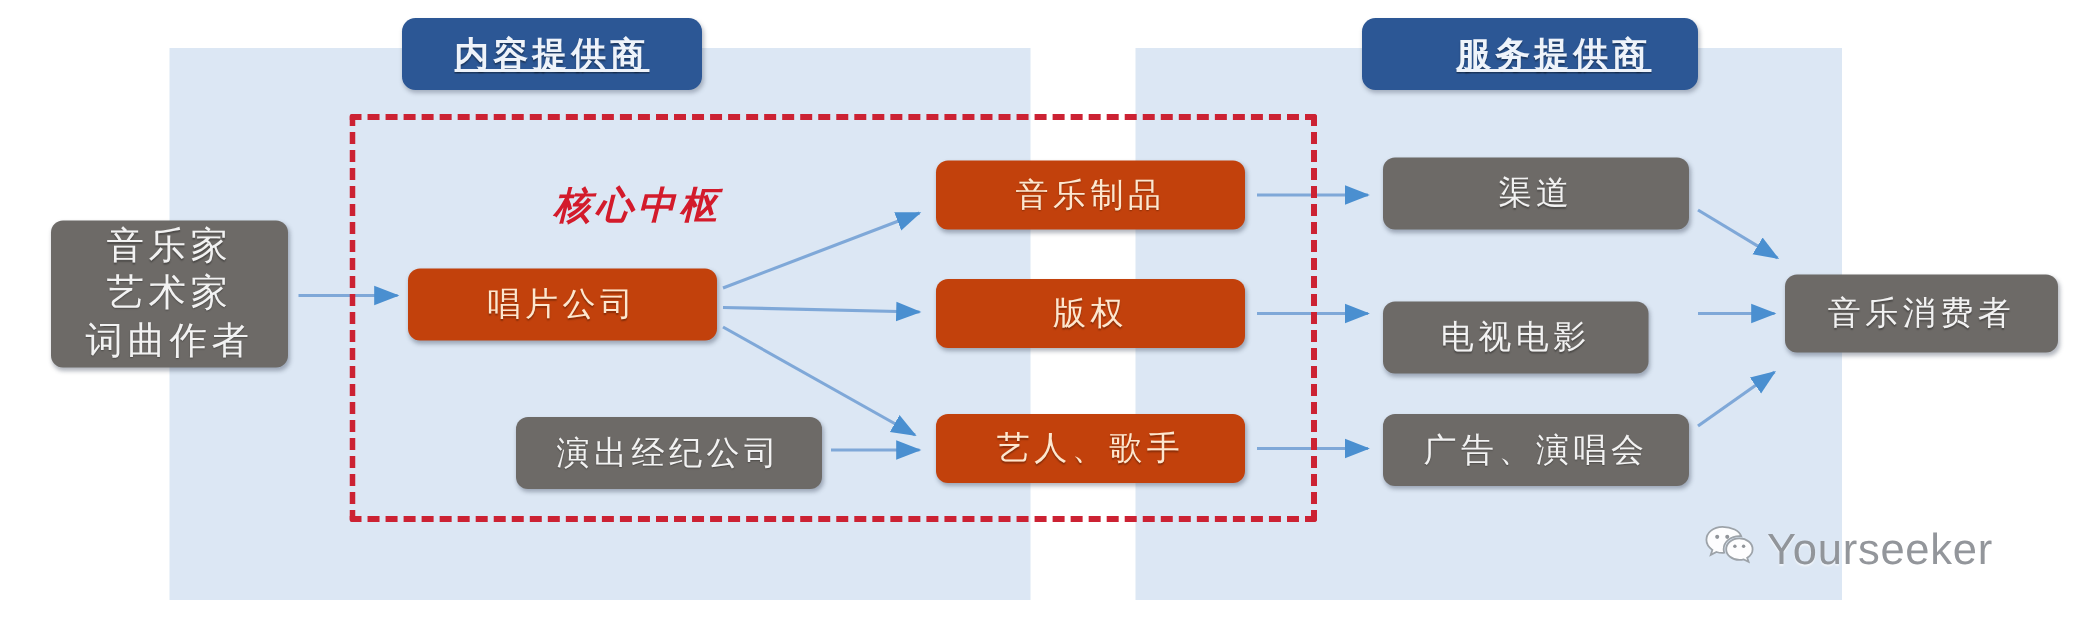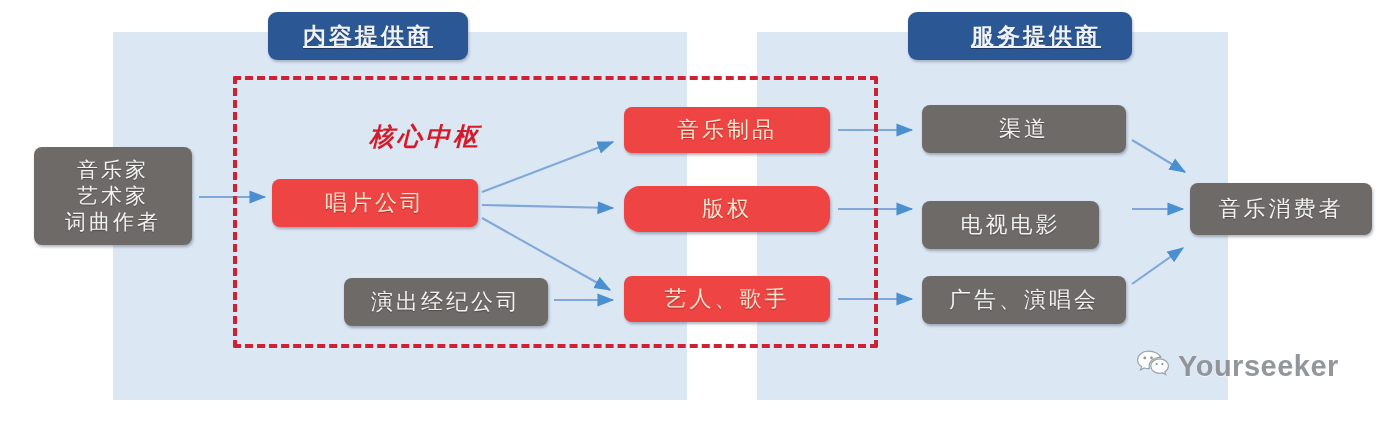--- a/index.html
+++ b/index.html
@@ -55,29 +55,29 @@
     align-items: center;
     justify-content: center;
     color: #f2f2f2;
     font-size: 22px;
     letter-spacing: 3px;
     box-shadow: 1px 2px 3px rgba(60,70,90,0.4);
     text-shadow: 0 1px 1px rgba(0,0,0,0.3);
     text-align: center;
   }
   .node.gray   { background: #6d6a67; }
-  .node.orange { background: #ef4444; color: #fde7cf; }
+  .node.orange { background: #c2410c; color: #fde7cf; }
 
   .node .line { line-height: 1.25; white-space: nowrap; }
 
-  #node-creators    { left: 34px;  top: 147px; width: 158px; height: 98px; font-size: 21px; }
+  #node-creators    { left: 34px;  top: 147px; width: 158px; height: 98px; font-size: 25px; }
   #node-label-co    { left: 272px; top: 179px; width: 206px; height: 48px; }
   #node-agency      { left: 344px; top: 278px; width: 204px; height: 48px; }
   #node-products    { left: 624px; top: 107px; width: 206px; height: 46px; }
-  #node-copyright   { left: 624px; top: 186px; width: 206px; height: 46px; border-radius: 16px; }
+  #node-copyright   { left: 624px; top: 186px; width: 206px; height: 46px; }
   #node-artists     { left: 624px; top: 276px; width: 206px; height: 46px; }
   #node-channel     { left: 922px; top: 105px; width: 204px; height: 48px; }
   #node-tvfilm      { left: 922px; top: 186px; width: 177px; height: 48px; margin-top: 15px; }
   #node-adconcert   { left: 922px; top: 276px; width: 204px; height: 48px; }
   #node-consumers   { left: 1190px; top: 183px; width: 182px; height: 52px; }
 
   
   #core-box {
     position: absolute;
     left: 233px;
@@ -119,21 +119,21 @@
     left: 1136px;
     top: 349px;
     display: flex;
     align-items: center;
     gap: 8px;
     color: #8e9196;
     font-size: 29px;
     letter-spacing: 0.5px;
     opacity: 0.95;
   }
-  #watermark .wm-text { text-shadow: 0 1px 1px rgba(255,255,255,0.6); font-weight: bold; }
+  #watermark .wm-text { text-shadow: 0 1px 1px rgba(255,255,255,0.6); }
 </style>
 </head>
 <body>
 
 <div id="canvas">
 
   <div class="panel" id="panel-left"></div>
   <div class="panel" id="panel-right"></div>
 
   <svg id="arrows" viewBox="0 0 1397 427" xmlns="http://www.w3.org/2000/svg">

